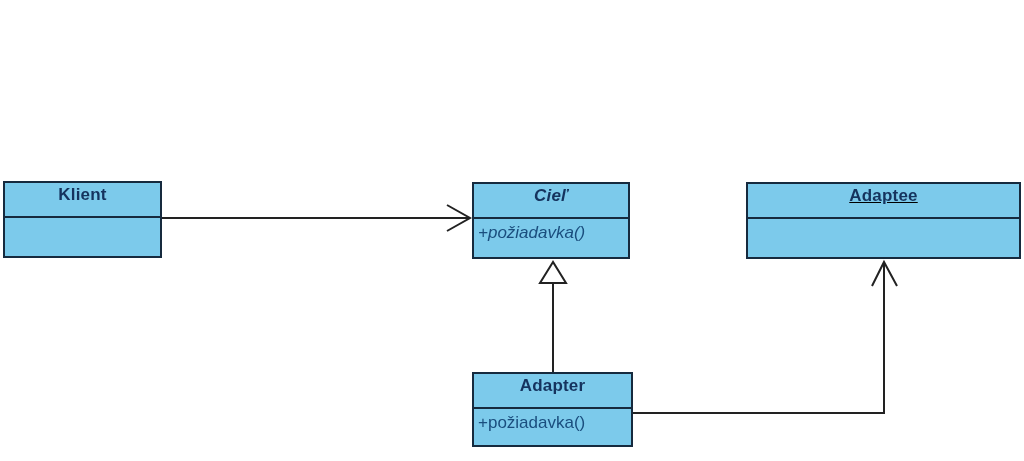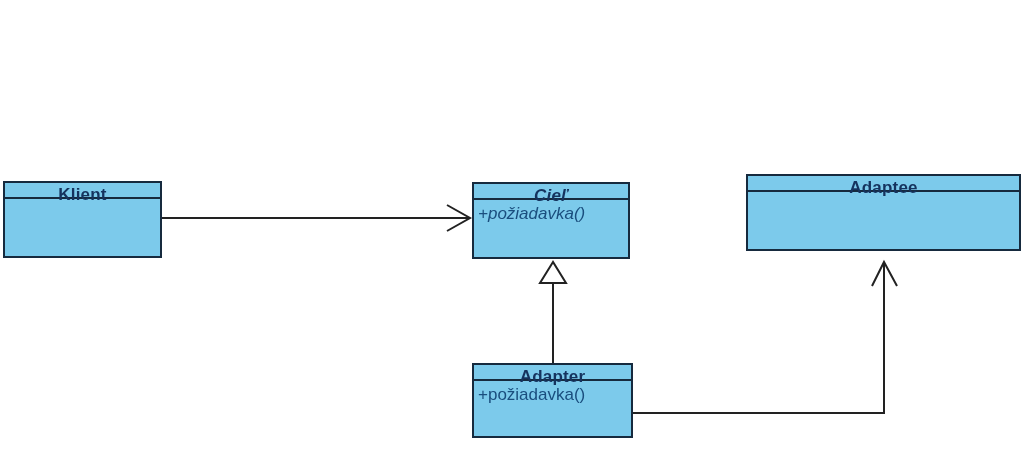--- a/index.html
+++ b/index.html
@@ -37,21 +37,21 @@
     position: absolute;
     z-index: 2;
     box-sizing: border-box;
     background: var(--box-fill, #7ccaeb);
     border: 2px solid var(--box-border, #162a3e);
     display: flex;
     flex-direction: column;
   }
   .uml-title {
     box-sizing: border-box;
-    height: 16px;
+    height: 35px;
     border-bottom: 2px solid var(--box-border, #162a3e);
     font-size: 17px;
     font-weight: bold;
     color: var(--title-text, #15335e);
     text-align: center;
     line-height: 24px;
     letter-spacing: 0.2px;
   }
   .uml-body {
     flex: 1;
@@ -92,24 +92,24 @@
     <div class="uml-body"></div>
   </div>
 
   <div class="uml-class" style="left:472px; top:182px; width:158px; height:77px;font-style:italic;">
     <div class="uml-title">Cieľ</div>
     <div class="uml-body">
       <div class="uml-method">+požiadavka()</div>
     </div>
   </div>
 
-  <div class="uml-class" style="left:746px; top:174px; width:275px; height:77px;">
+  <div class="uml-class" style="left:746px; top:182px; width:275px; height:77px;text-decoration:underline;">
     <div class="uml-title">Adaptee</div>
   </div>
 
-  <div class="uml-class" style="left:472px; top:363px; width:161px; height:75px;justify-content:center;">
+  <div class="uml-class" style="left:472px; top:372px; width:161px; height:75px;justify-content:center;">
     <div class="uml-title">Adapter</div>
     <div class="uml-body">
       <div class="uml-method">+požiadavka()</div>
     </div>
   </div>
 
 </div>
 
 </body></html>

